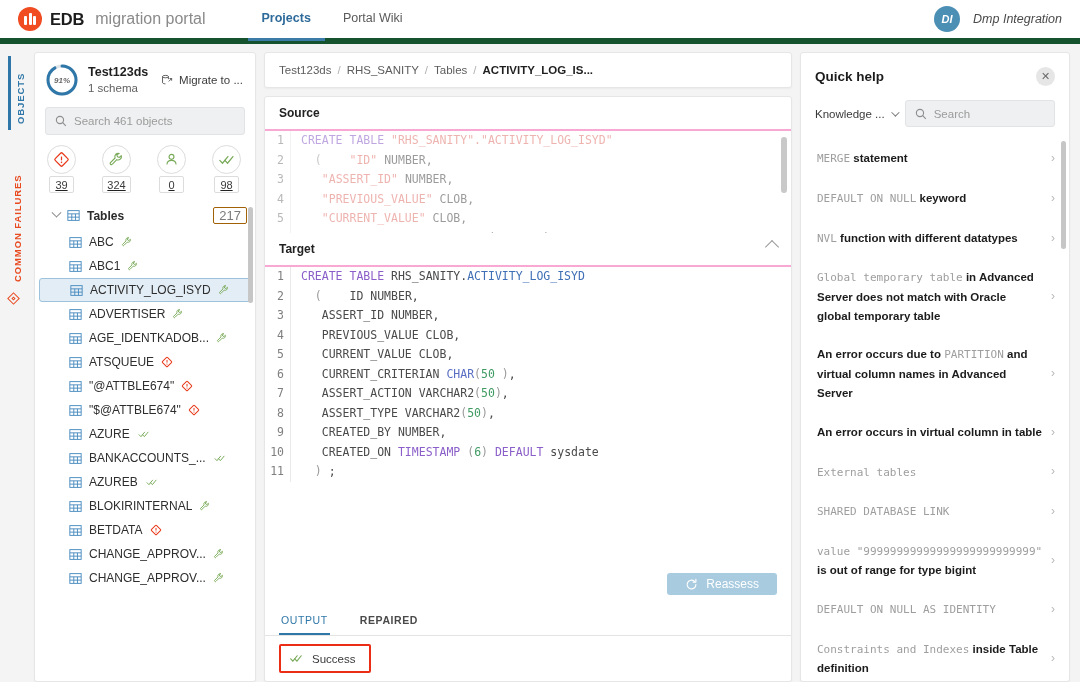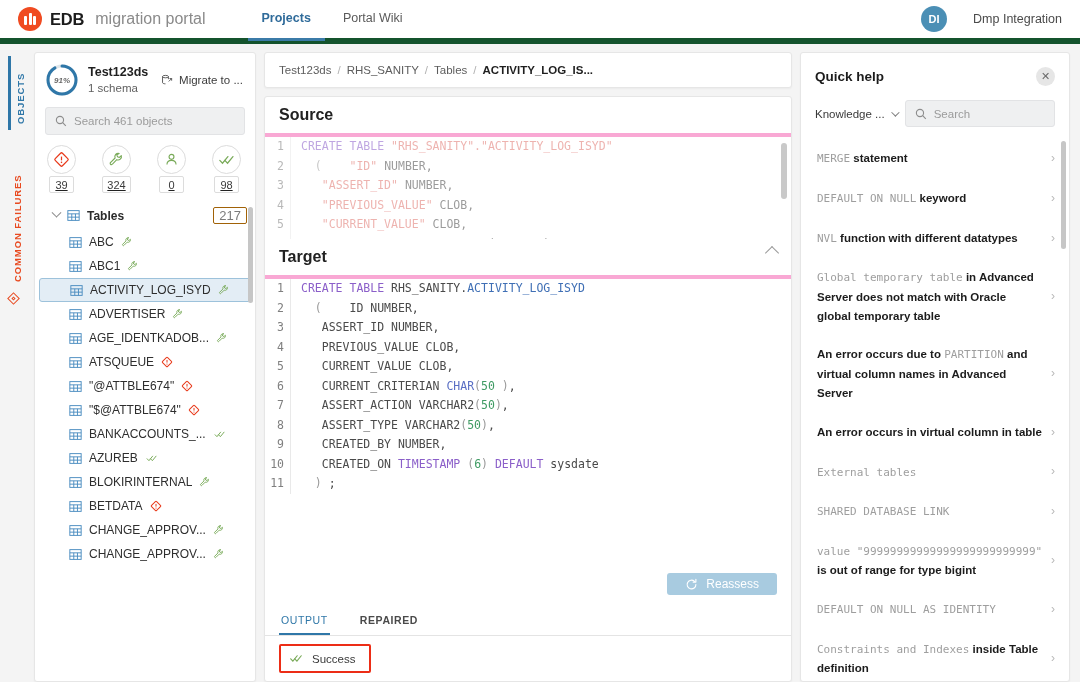--- a/index.html
+++ b/index.html
@@ -30,21 +30,21 @@
   .brand-edb { font-size: 16.5px; font-weight: bold; color: #1c1c1c; letter-spacing: -0.2px;}
   .brand-sub { font-size: 16px; color: #8a8a8a; font-weight: normal; margin-left: 3px;}
 
   .topnav { display: flex; align-items: center; height: 40px; margin-left: 42px; gap: 4px; }
   .topnav a {
     font-size: 12.5px; color: #5a5a5a; text-decoration: none; padding: 0 14px;
     height: 44px; display: flex; align-items: center; border-bottom: 3px solid transparent;
   }
   .topnav a.active { color: #2f6b9a; font-weight: bold; border-bottom-color: #3b7ba8; }
 
-  .user { margin-left: auto; display: flex; align-items: center; gap: 26px; }
+  .user { margin-left: auto; display: flex; align-items: center; gap: 13px; font-style: italic; }
   .avatar {
     width: 26px; height: 26px; border-radius: 50%; background: #4b8fb5; color: #fff;
     display: flex; align-items: center; justify-content: center; font-size: 11px; font-weight: bold;
   }
   .user-name { font-size: 12.5px; color: #4a4a4a; }
 
   
   .body { flex: 1; display: flex; min-height: 0; padding: 8px 10px 0 0; gap: 8px; }
 
   
@@ -134,22 +134,22 @@
   
   .center { flex: 1; min-width: 0; display: flex; flex-direction: column; gap: 8px; min-height: 0; }
   .card { background: #fff; border: 1px solid #e6e6e6; border-radius: 3px; box-shadow: 0 1px 2px rgba(0,0,0,.04); }
   .breadcrumb { padding: 11px 14px; font-size: 11.5px; color: #5c5c5c; display: flex; align-items: center; gap: 6px; flex: 0 0 auto;}
   .breadcrumb .sep { color: #b0b0b0; }
   .breadcrumb .crumb { cursor: pointer; }
   .breadcrumb .crumb.last { font-weight: bold; color: #1f1f1f; cursor: default; }
 
   .editor-card { flex: 1; display: flex; flex-direction: column; min-height: 0; }
   .panel-head {
-    padding: 9px 14px; font-size: 16px; font-weight: bold; color: #222;
-    border-bottom: 4px solid #f9a8d4; display: flex; flex: 0 0 auto;
+    padding: 9px 14px; font-size: 12px; font-weight: bold; color: #222;
+    border-bottom: 2px solid #f9a8d4; display: flex; flex: 0 0 auto;
   }
   .collapse-chev {
     margin-left: auto; width: 10px; height: 10px;
     border-top: 1.6px solid #9a9a9a; border-left: 1.6px solid #9a9a9a;
     transform: rotate(45deg); cursor: pointer;
   }
 
   .code {
     position: relative; overflow: hidden;
     font-family: "DejaVu Sans Mono", monospace; font-size: 11.5px; line-height: 19.5px;
@@ -497,20 +497,38 @@
                   <line x1="5.8" y1="4.9" x2="5.8" y2="13.2" stroke="#4a8cc0" stroke-width="1.2"></line>
                   <line x1="10.5" y1="4.9" x2="10.5" y2="13.2" stroke="#4a8cc0" stroke-width="1.2"></line>
                 </svg>
               </span>
               <span class="label">"$@ATTBLE674"</span>
               <span>
                 <svg width="12" height="12" viewBox="0 0 18 18">
                   <rect x="3.6" y="3.6" width="10.8" height="10.8" rx="1.4" transform="rotate(45 9 9)" fill="none" stroke="#e8391a" stroke-width="1.5"></rect>
                   <line x1="9" y1="5.9" x2="9" y2="9.9" stroke="#e8391a" stroke-width="1.5"></line>
                   <circle cx="9" cy="12" r=".9" fill="#e8391a"></circle>
+                </svg>
+              </span>
+            </div>
+            <div class="tree-item">
+              <span>
+                <svg class="tbl-ico" viewBox="0 0 16 14">
+                  <rect x=".8" y=".8" width="14.4" height="12.4" fill="none" stroke="#4a8cc0" stroke-width="1.2"></rect>
+                  <line x1=".8" y1="4.9" x2="15.2" y2="4.9" stroke="#4a8cc0" stroke-width="1.2"></line>
+                  <line x1=".8" y1="9.1" x2="15.2" y2="9.1" stroke="#4a8cc0" stroke-width="1.2"></line>
+                  <line x1="5.8" y1="4.9" x2="5.8" y2="13.2" stroke="#4a8cc0" stroke-width="1.2"></line>
+                  <line x1="10.5" y1="4.9" x2="10.5" y2="13.2" stroke="#4a8cc0" stroke-width="1.2"></line>
+                </svg>
+              </span>
+              <span class="label">AZURE</span>
+              <span>
+                <svg width="14" height="11" viewBox="0 0 20 18">
+                  <path d="M2 9.4l3 3.2L11 5.2" fill="none" stroke="#7aab5a" stroke-width="1.6" stroke-linecap="round"></path>
+                  <path d="M7.6 9.4l3 3.2L16.6 5.2" fill="none" stroke="#7aab5a" stroke-width="1.6" stroke-linecap="round"></path>
                 </svg>
               </span>
             </div>
             <div class="tree-item">
               <span>
                 <svg class="tbl-ico" viewBox="0 0 16 14">
                   <rect x=".8" y=".8" width="14.4" height="12.4" fill="none" stroke="#4a8cc0" stroke-width="1.2"></rect>
                   <line x1=".8" y1="4.9" x2="15.2" y2="4.9" stroke="#4a8cc0" stroke-width="1.2"></line>
                   <line x1=".8" y1="9.1" x2="15.2" y2="9.1" stroke="#4a8cc0" stroke-width="1.2"></line>
                   <line x1="5.8" y1="4.9" x2="5.8" y2="13.2" stroke="#4a8cc0" stroke-width="1.2"></line>

